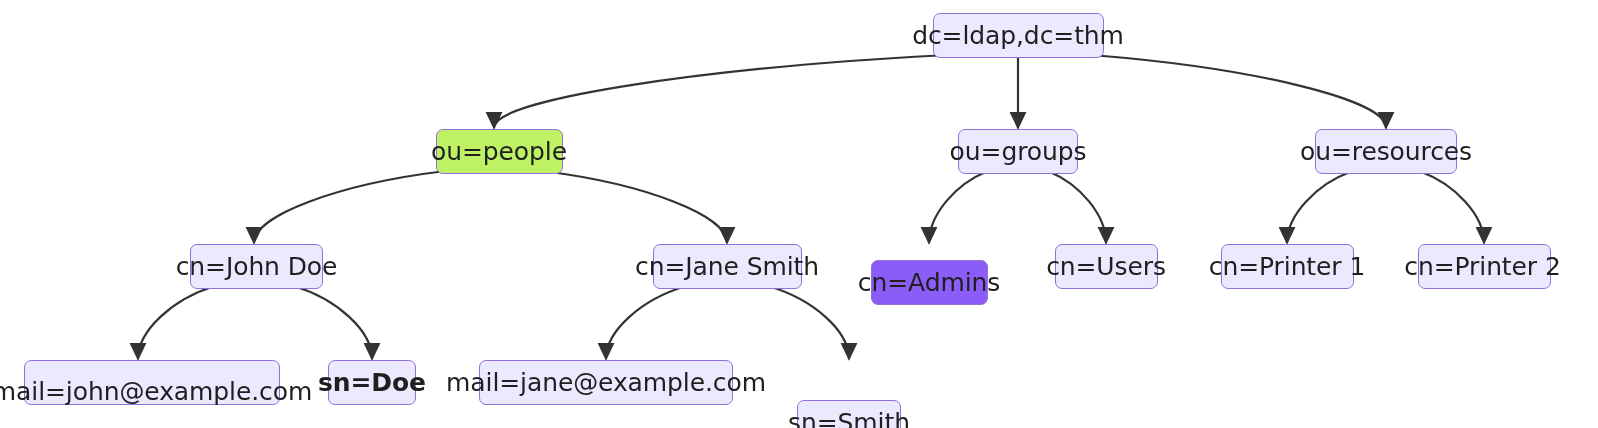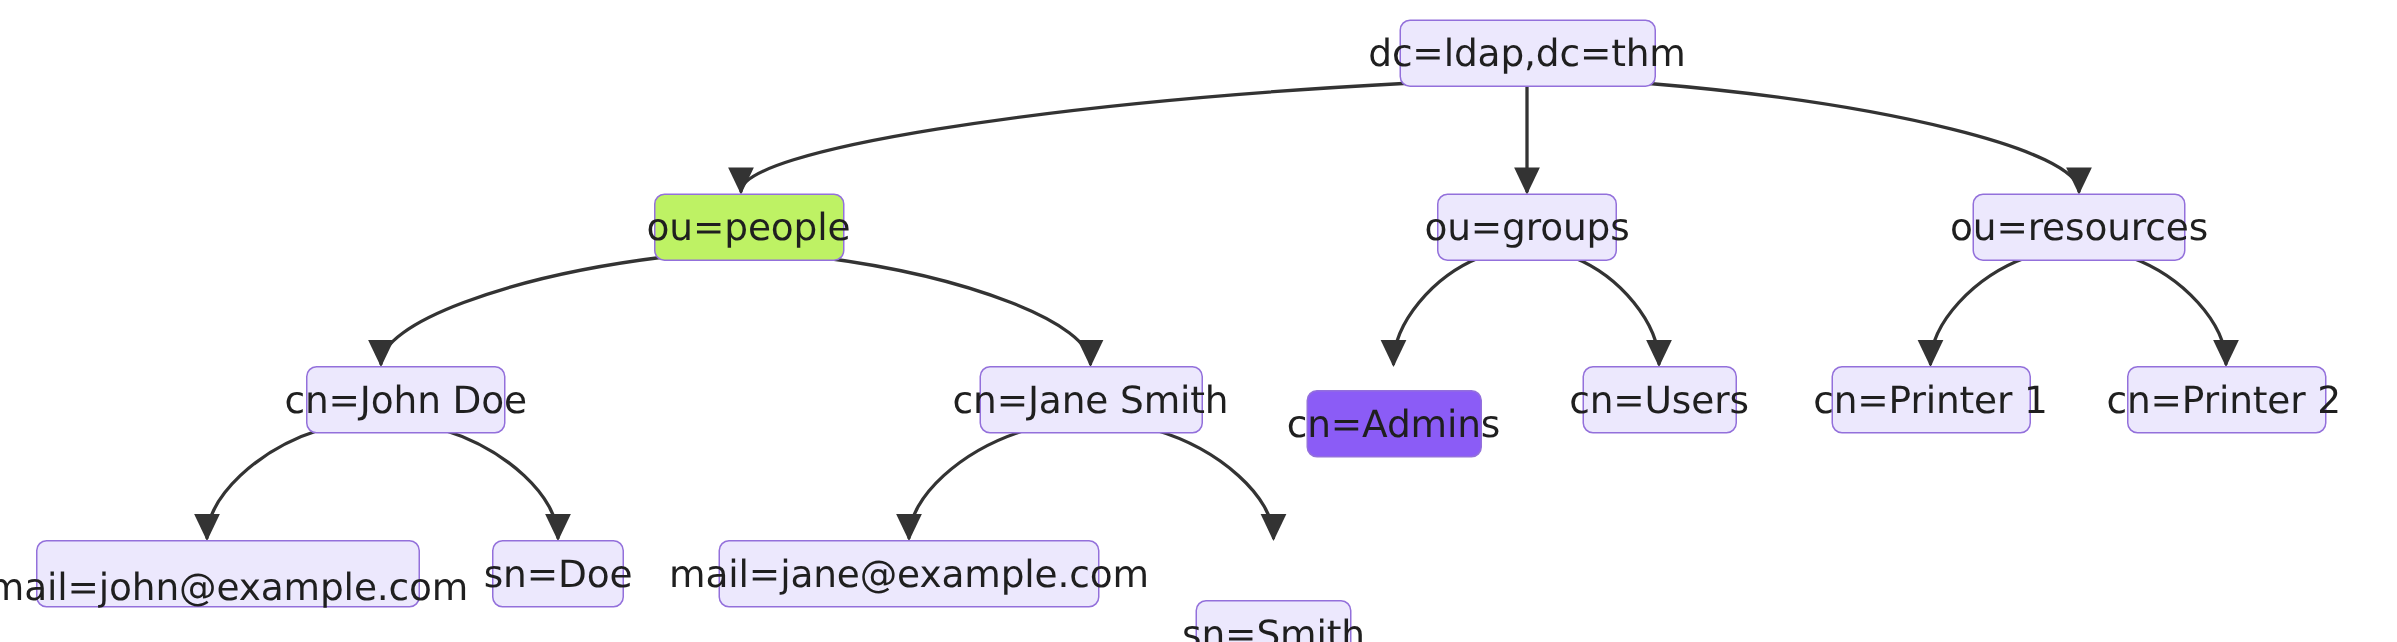--- a/index.html
+++ b/index.html
@@ -79,42 +79,42 @@
       </div>
       <div class="node" style="left: 435.5px; top: 128.5px; width: 127px; background: #bef264; border-color: rgb(147, 112, 219); color: rgb(31, 31, 31); text-align: right;">
         <span class="node-label">ou=people</span>
       </div>
       <div class="node" style="left: 958px; top: 128.5px; width: 120px; background: rgb(236, 232, 253); border-color: rgb(147, 112, 219); color: rgb(31, 31, 31); align-items: center;">
         <span class="node-label">ou=groups</span>
       </div>
       <div class="node" style="left: 1315px; top: 128.5px; width: 142px; background: rgb(236, 232, 253); border-color: rgb(147, 112, 219); color: rgb(31, 31, 31);">
         <span class="node-label">ou=resources</span>
       </div>
-      <div class="node" style="left: 204px; top: 243.5px; width: 133px; background: rgb(236, 232, 253); border-color: rgb(147, 112, 219); color: rgb(31, 31, 31);">
+      <div class="node" style="left: 190px; top: 243.5px; width: 133px; background: rgb(236, 232, 253); border-color: rgb(147, 112, 219); color: rgb(31, 31, 31);">
         <span class="node-label">cn=John Doe</span>
       </div>
       <div class="node" style="left: 652.5px; top: 243.5px; width: 149px; background: rgb(236, 232, 253); border-color: rgb(147, 112, 219); color: rgb(31, 31, 31);">
         <span class="node-label">cn=Jane Smith</span>
       </div>
       <div class="node" style="left: 870.5px; top: 260px; width: 117px; background: #8b5cf6; border-color: rgb(147, 112, 219); color: rgb(31, 31, 31);">
         <span class="node-label">cn=Admins</span>
       </div>
       <div class="node" style="left: 1054.5px; top: 243.5px; width: 103px; background: rgb(236, 232, 253); border-color: rgb(147, 112, 219); color: rgb(31, 31, 31);">
         <span class="node-label">cn=Users</span>
       </div>
       <div class="node" style="left: 1220.5px; top: 243.5px; width: 133px; background: rgb(236, 232, 253); border-color: rgb(147, 112, 219); color: rgb(31, 31, 31);">
         <span class="node-label">cn=Printer 1</span>
       </div>
       <div class="node" style="left: 1417.5px; top: 243.5px; width: 133px; background: rgb(236, 232, 253); border-color: rgb(147, 112, 219); color: rgb(31, 31, 31); padding-left: 11px;">
         <span class="node-label">cn=Printer 2</span>
       </div>
       <div class="node" style="left: 24px; top: 359.5px; width: 256px; background: rgb(236, 232, 253); border-color: rgb(147, 112, 219); color: rgb(31, 31, 31); align-items: flex-end;">
         <span class="node-label">mail=john@example.com</span>
       </div>
-      <div class="node" style="left: 328px; top: 359.5px; width: 88px; background: rgb(236, 232, 253); border-color: rgb(147, 112, 219); color: rgb(31, 31, 31);">
+      <div class="node" style="left: 328px; top: 359.5px; width: 88px; background: rgb(236, 232, 253); border-color: rgb(147, 112, 219); color: rgb(31, 31, 31); font-weight: bold;">
         <span class="node-label">sn=Doe</span>
       </div>
       <div class="node" style="left: 479px; top: 359.5px; width: 254px; background: rgb(236, 232, 253); border-color: rgb(147, 112, 219); color: rgb(31, 31, 31);">
         <span class="node-label">mail=jane@example.com</span>
       </div>
       <div class="node" style="left: 797px; top: 359.5px; width: 104px; background: rgb(236, 232, 253); border-color: rgb(147, 112, 219); color: rgb(31, 31, 31); margin-top: 40px;">
         <span class="node-label">sn=Smith</span>
       </div>
     </div>
 </div>

